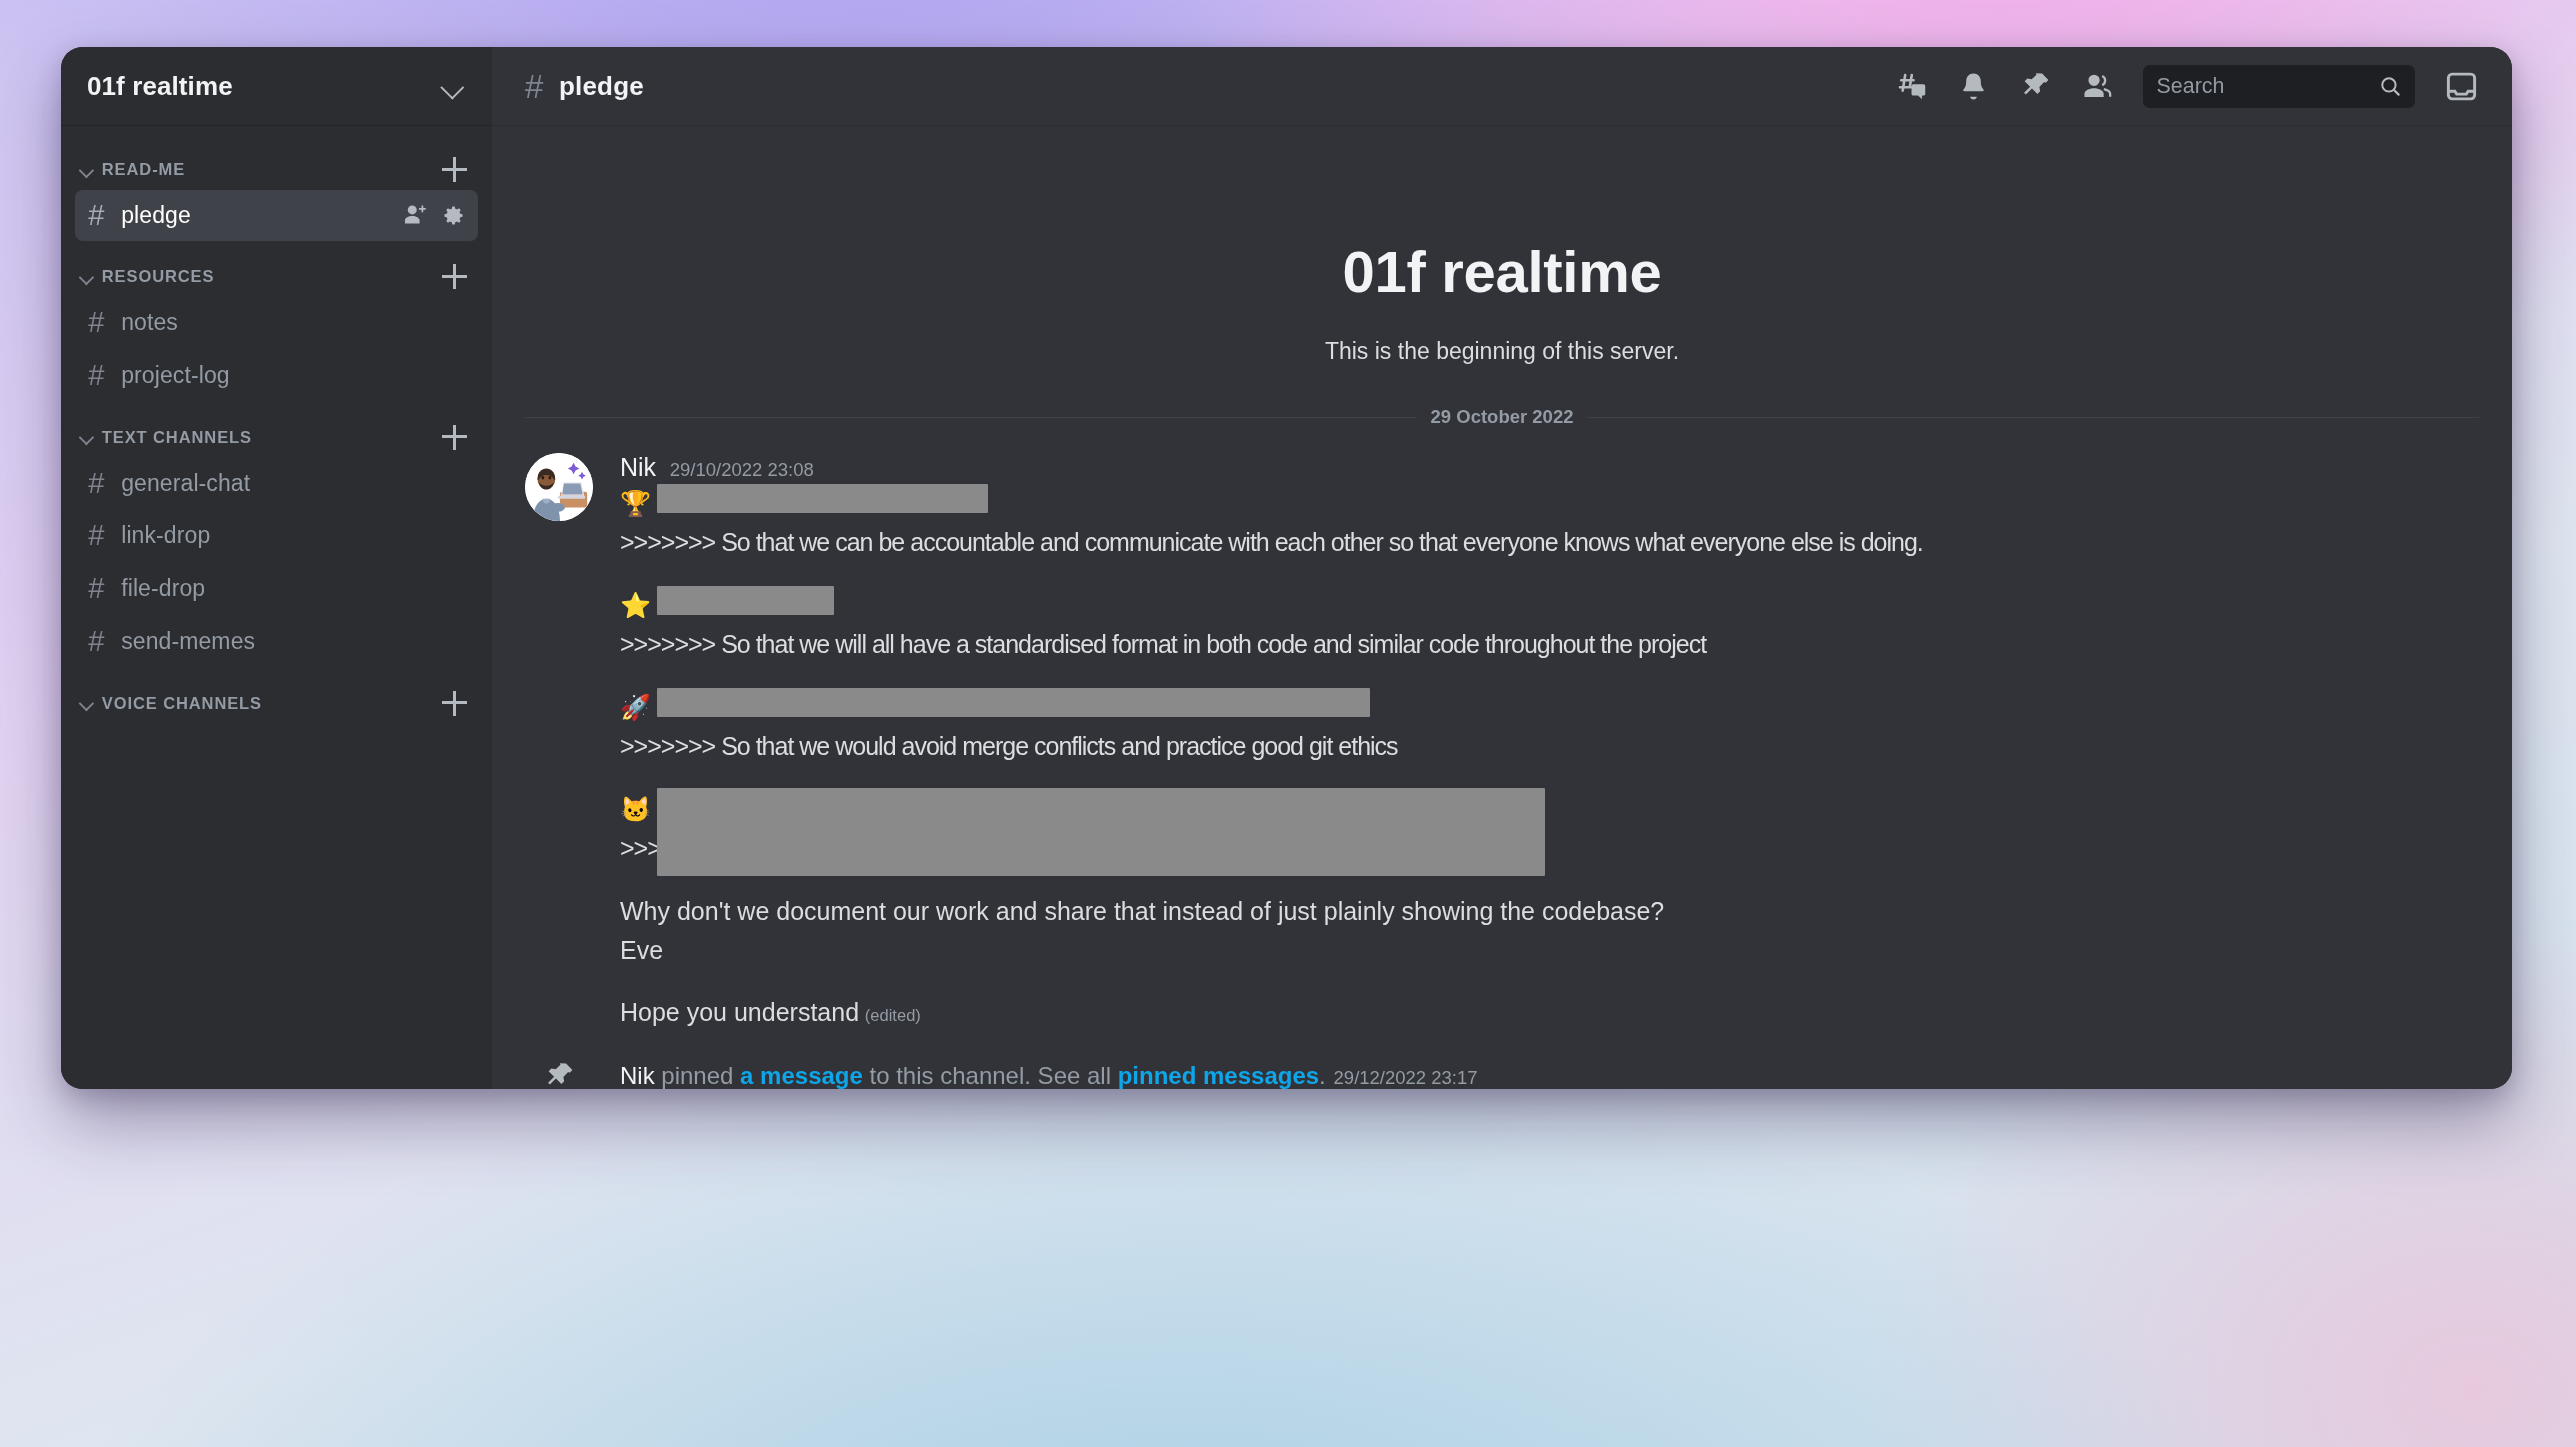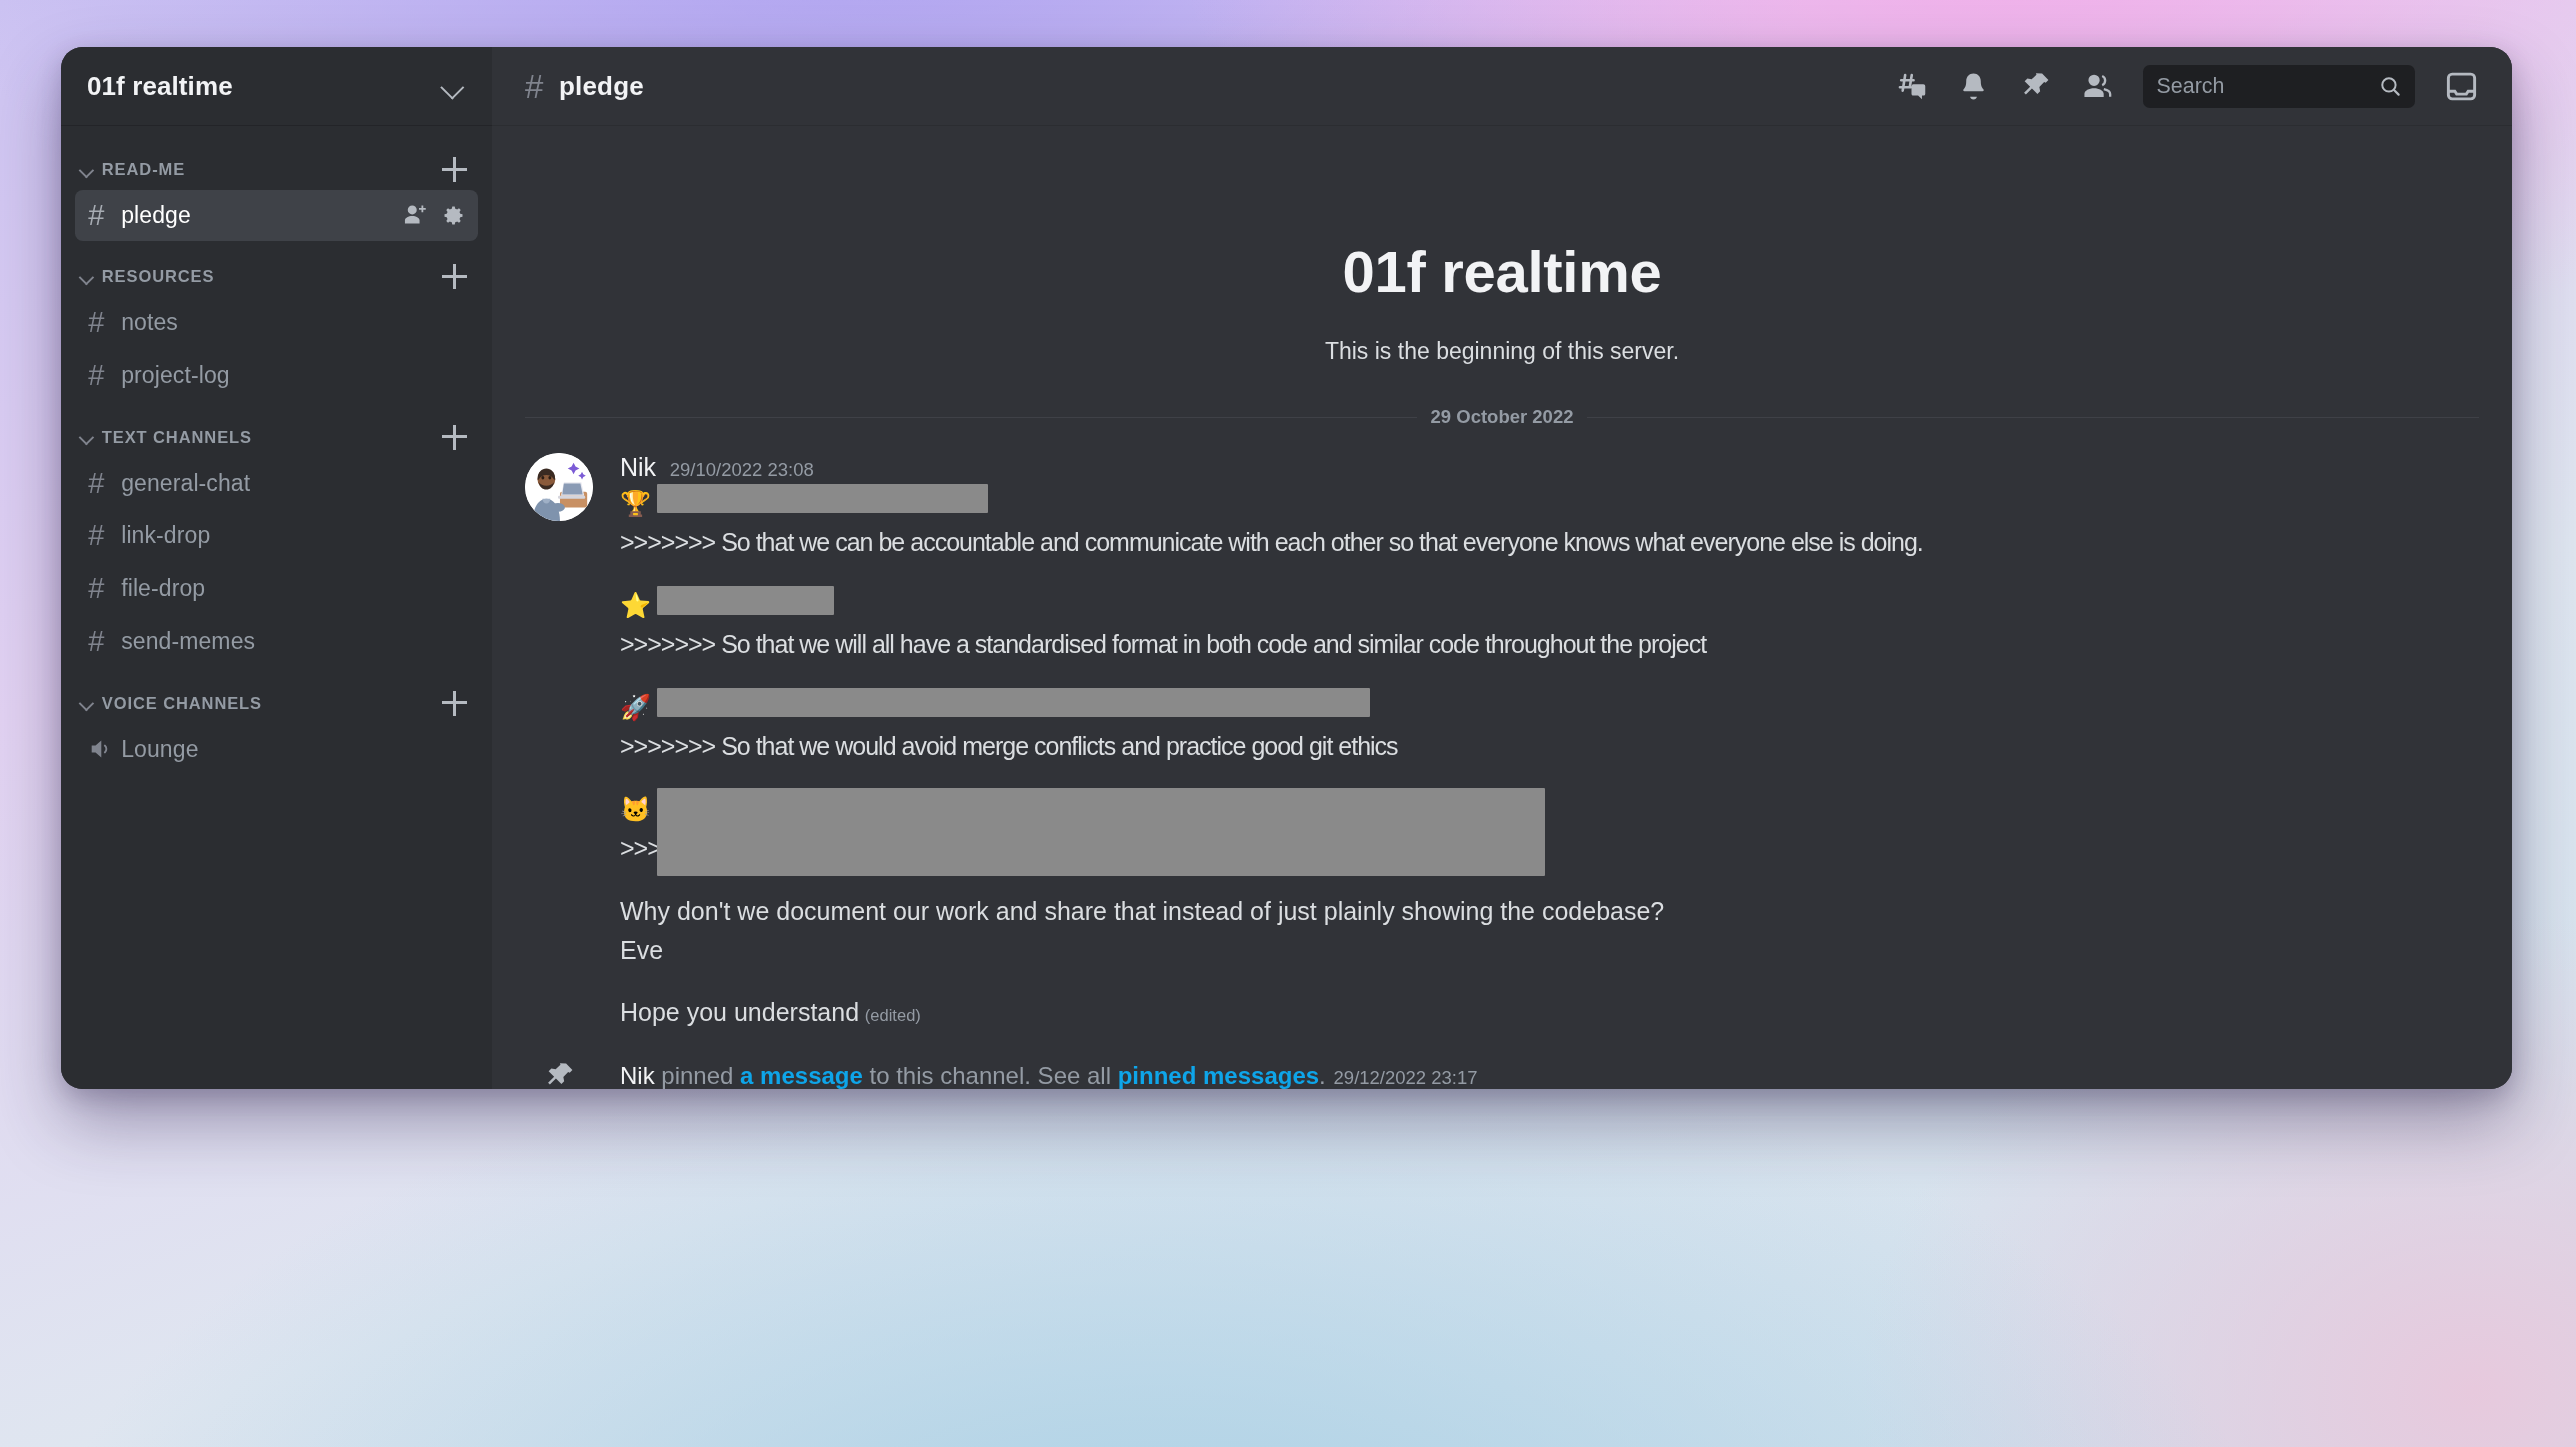--- a/index.html
+++ b/index.html
@@ -410,29 +410,20 @@
       </div>
       <div class="channel">
         <span class="hash">#</span>
         <span class="channel-name">send-memes</span>
       </div>
 
       <div class="category">
         <span class="cat-arrow"></span>
         <span class="cat-label">VOICE CHANNELS</span>
         <span class="plus-icon"></span>
-      </div>
-      <div class="channel">
-        <span class="speaker-icon">
-          <svg viewBox="0 0 24 20" width="29" height="24">
-            <path fill="#80848e" d="M3 7h3.2L11 3v14L6.2 13H3z"></path>
-            <path fill="none" stroke="#80848e" stroke-width="1.7" stroke-linecap="round" d="M14 7.2a4 4 0 010 5.6"></path>
-          </svg>
-        </span>
-        <span class="channel-name">Lounge</span>
       </div>
 
     </div>
   </aside>
 
   <section class="main">
 
     <div class="topbar">
       <span class="topbar-hash">#</span>
       <span class="topbar-title">pledge</span>

